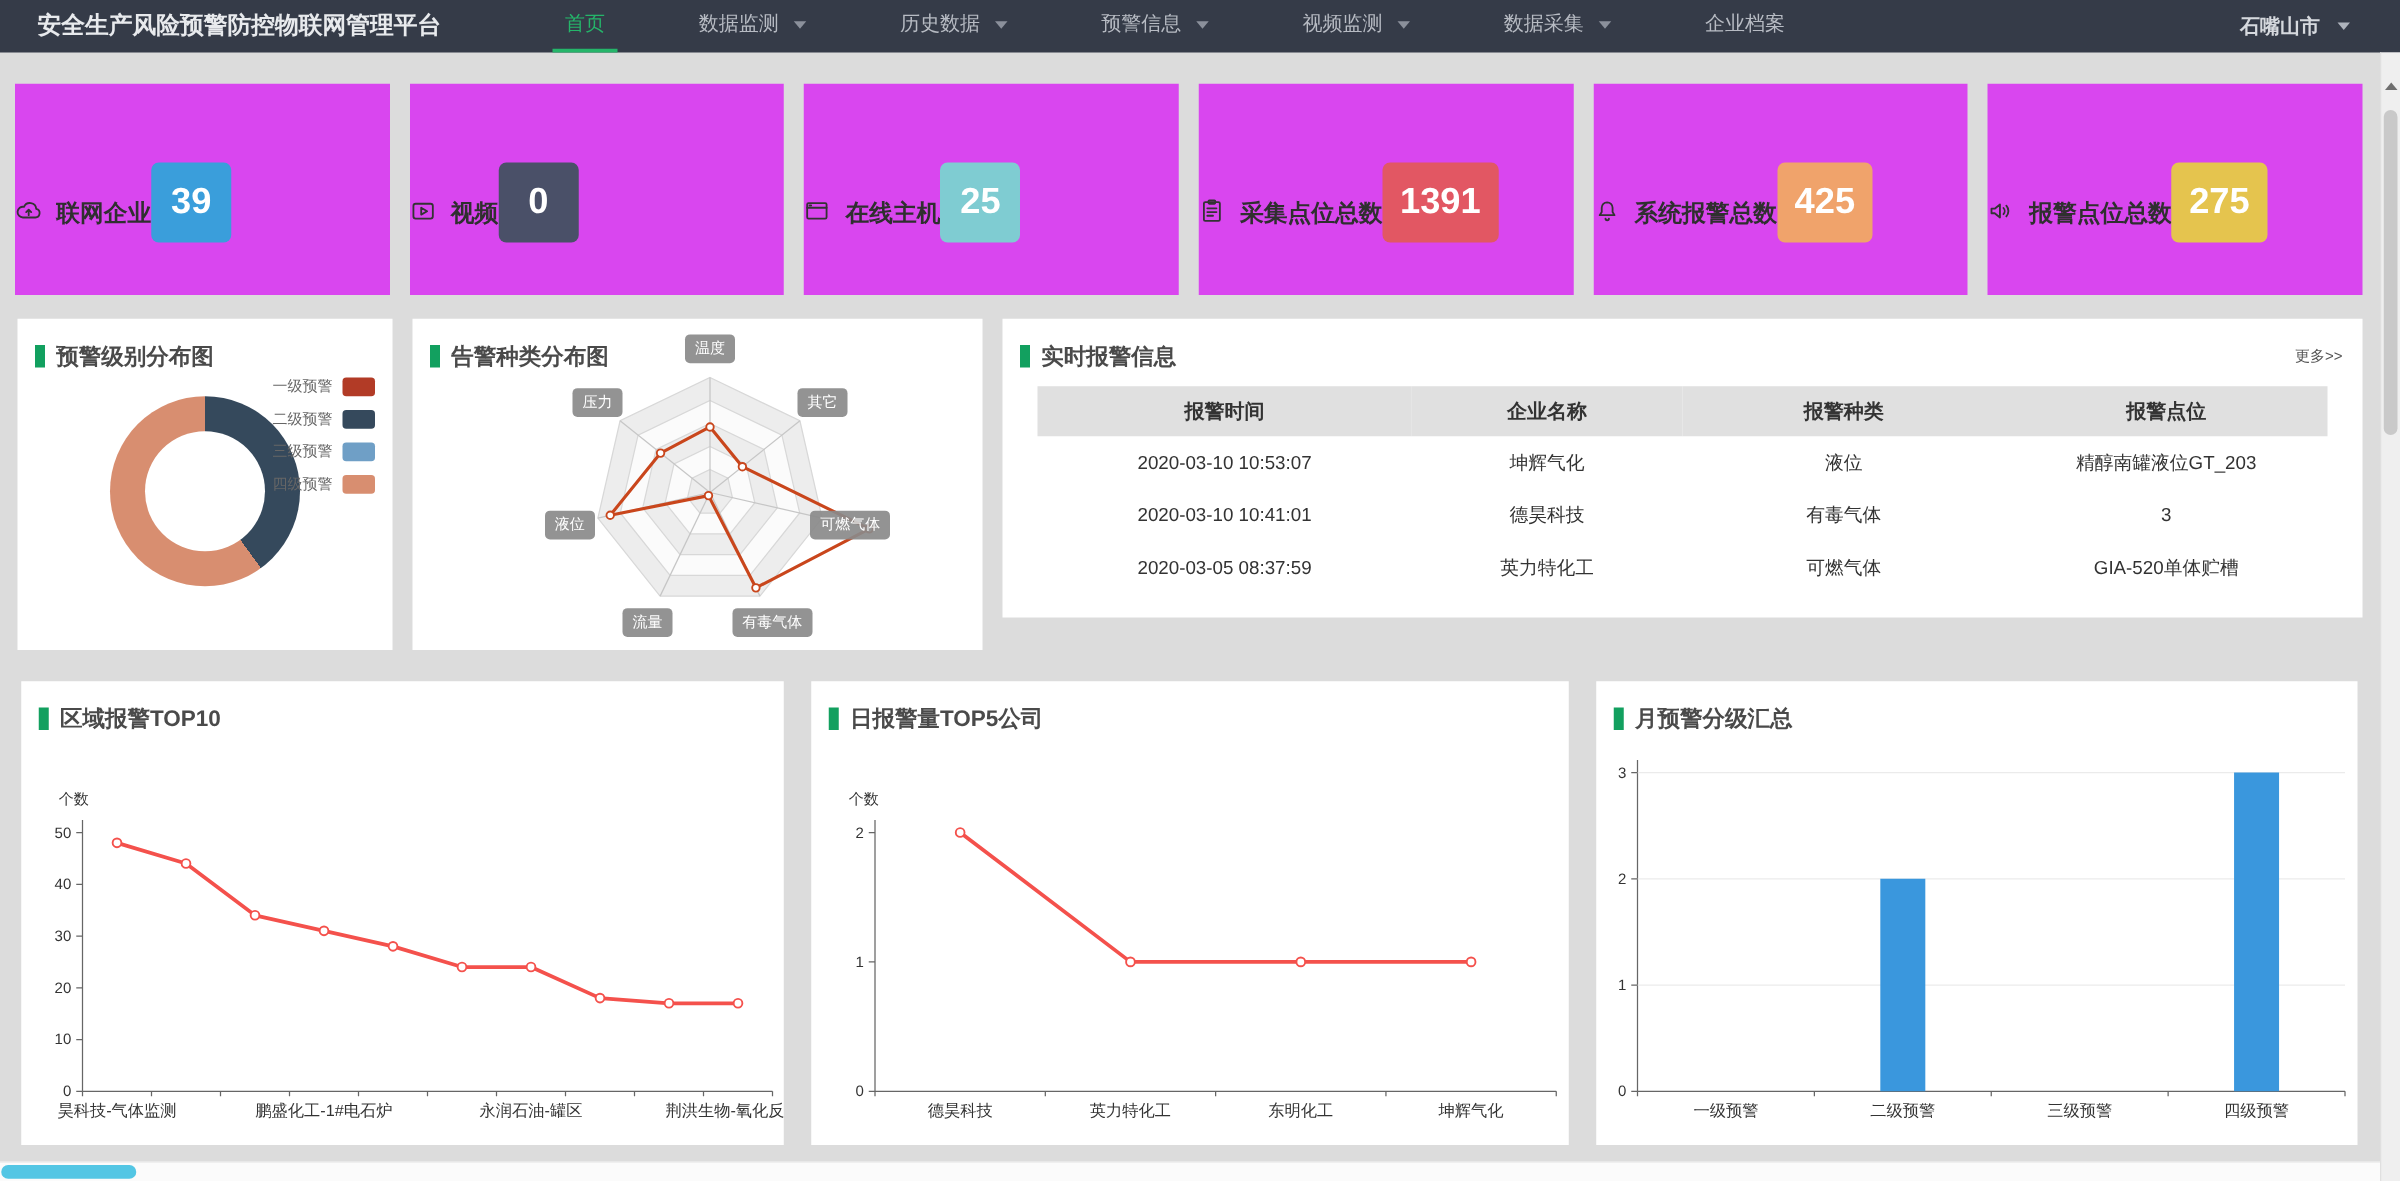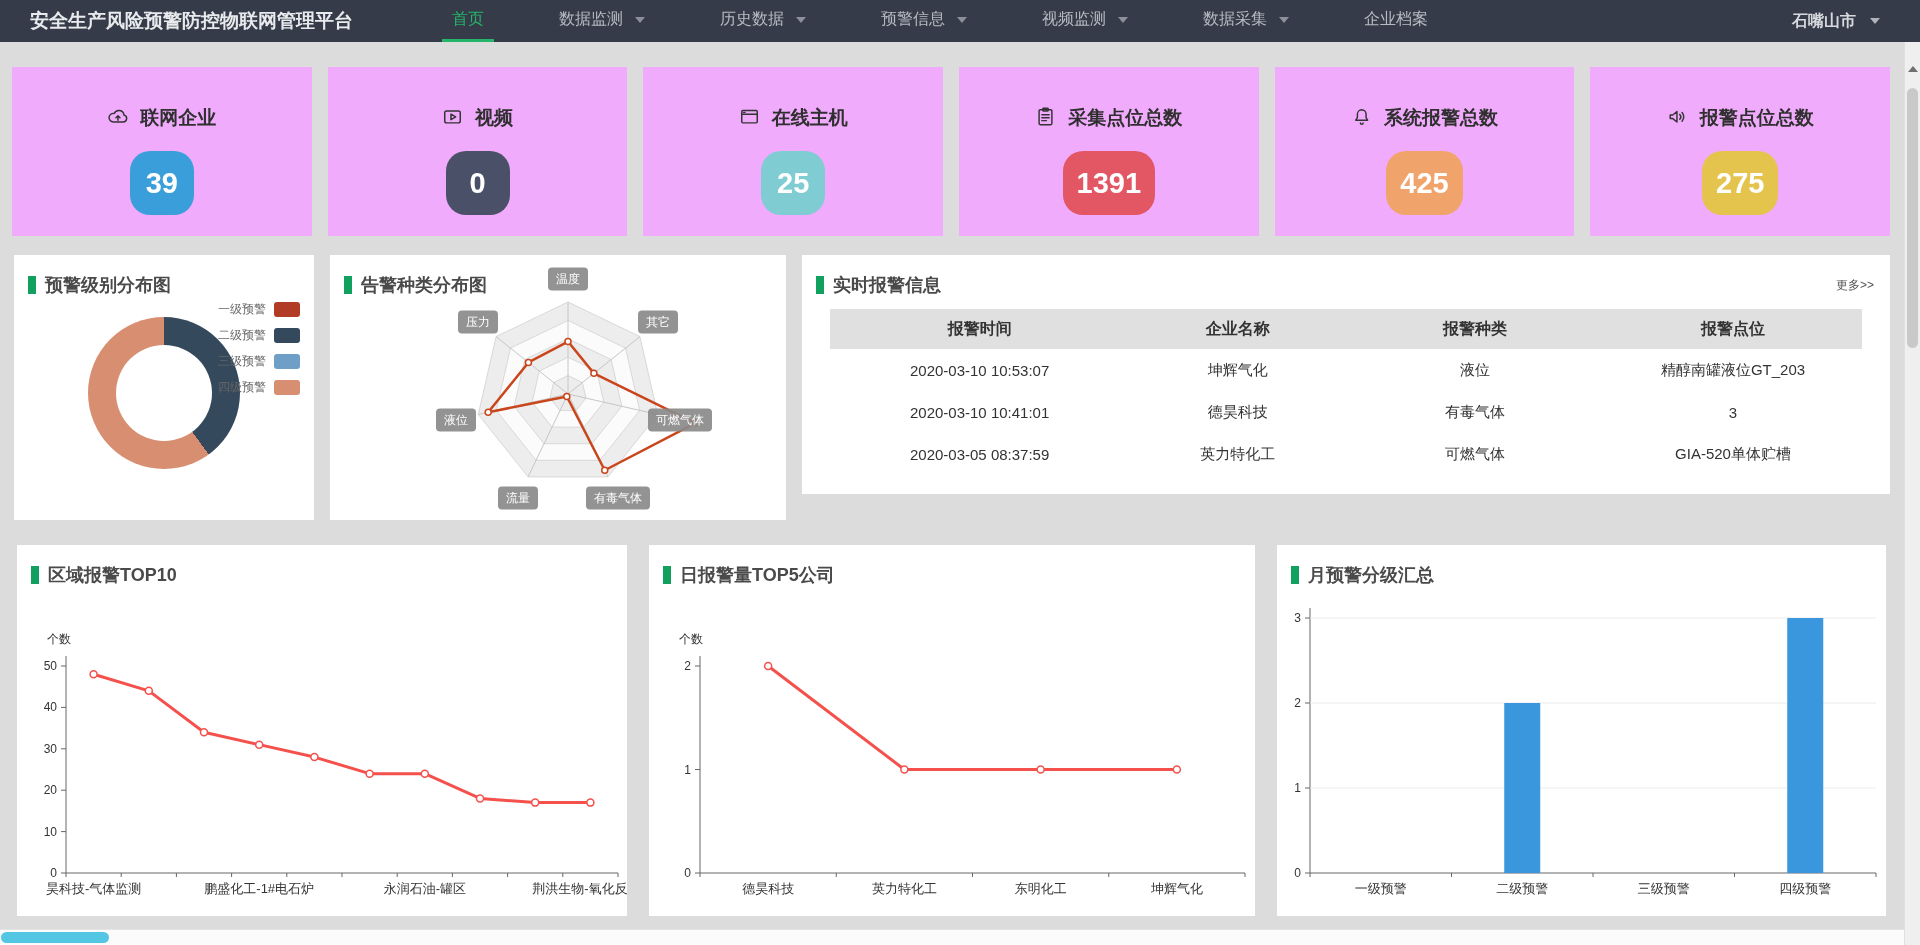--- a/index.html
+++ b/index.html
@@ -18,26 +18,26 @@
     padding:0 10px;margin:0 14px;border-bottom:3px solid transparent;box-sizing:border-box;white-space:nowrap;}
   .nav-item .caret{margin-left:12px;}
   .caret{width:0;height:0;border-left:5px solid transparent;border-right:5px solid transparent;
     border-top:6px solid #8b909b;display:inline-block;}
   .nav-item.active{color:#25b56a;border-bottom-color:#25b56a;}
   #region-selector{position:absolute;right:40px;top:0;height:42px;display:flex;align-items:center;
     color:#d6d9de;font-size:16px;cursor:pointer;font-weight:bold;}
   #region-selector .caret{margin-left:14px;border-top-color:#aeb3bc;}
   
   #stats{position:absolute;left:12px;top:67px;width:1878px;height:169px;display:flex;gap:16px;}
-  .stat-card{flex:1;background:#f0abfc;display:flex;flex-direction:column;align-items:center;}
+  .stat-card{flex:1;background:#d946ef;display:flex;flex-direction:row;align-items:center;}
   .stat-head{margin-top:38px;display:flex;align-items:center;gap:12px;}
   .stat-head svg{width:21px;height:21px;}
   .stat-label{font-size:19px;font-weight:bold;color:#2f2f2f;}
   .stat-badge{margin-top:20px;height:64px;min-width:64px;padding:0 14px;box-sizing:border-box;
-    border-radius:20px;color:#fff;font-size:29px;font-weight:bold;display:flex;align-items:center;justify-content:center;}
+    border-radius:6px;color:#fff;font-size:29px;font-weight:bold;display:flex;align-items:center;justify-content:center;}
   
   .panel{position:absolute;background:#fff;overflow:hidden;}
   .panel-title{position:absolute;left:14px;top:18px;display:flex;align-items:center;gap:9px;}
   .panel-title .marker{width:8px;height:18px;background:#12a05f;}
   .panel-title .t{font-size:18px;font-weight:bold;color:#4a4a4a;white-space:nowrap;}
   #panel-level{left:14px;top:255px;width:300px;height:265px;}
   #panel-radar{left:330px;top:255px;width:456px;height:265px;}
   #panel-table{left:802px;top:255px;width:1088px;height:239px;}
   #panel-d{left:17px;top:545px;width:610px;height:371px;}
   #panel-e{left:649px;top:545px;width:606px;height:371px;}

